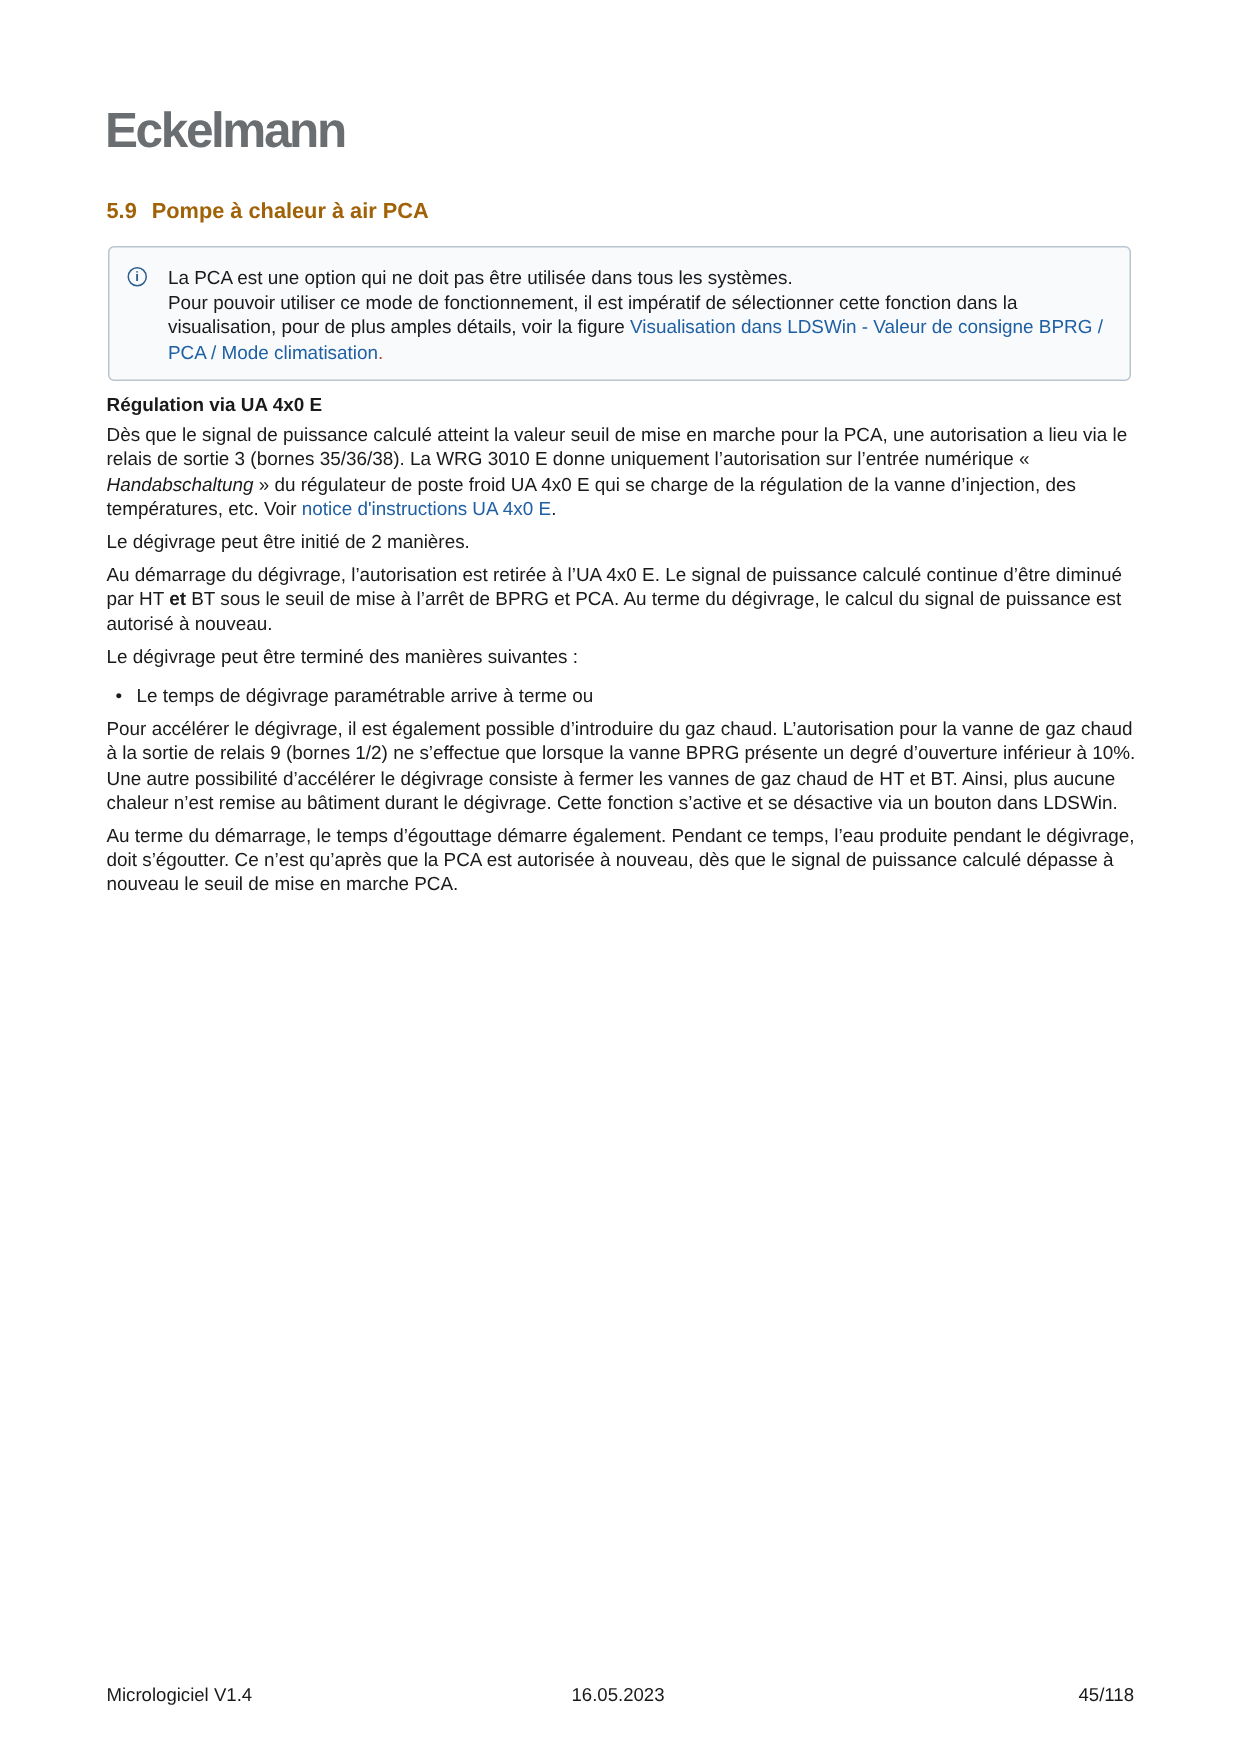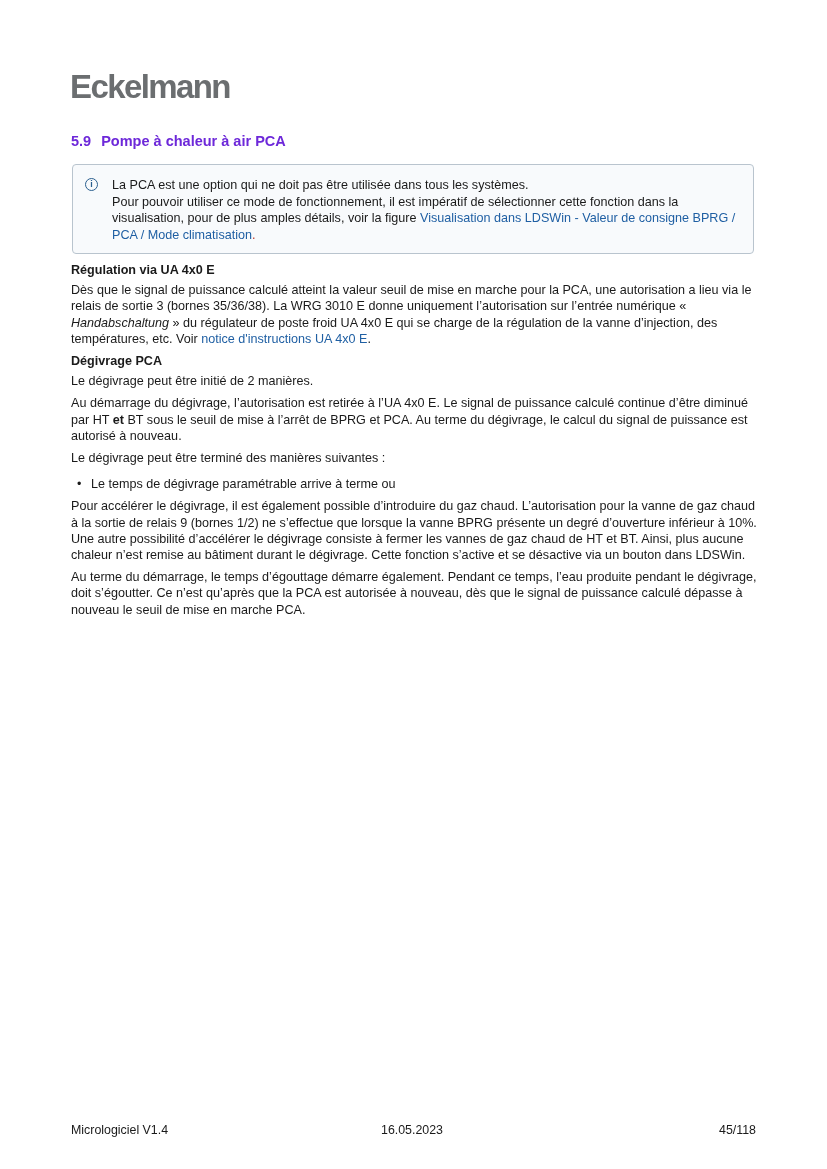--- a/index.html
+++ b/index.html
@@ -7,21 +7,21 @@
     width: 827px; height: 1169px; position: relative; overflow: hidden;
     font-family: "Liberation Sans", sans-serif; color: #1a1a1a;
   }
   .logo {
     position: absolute; left: 70px; top: 40px;
     font-family: "Liberation Sans", sans-serif; font-weight: bold;
     font-size: 33px; letter-spacing: -1.6px; color: #6b6e70; margin-top: 28px;
   }
   .section-title {
     position: absolute; left: 71px; top: 133px;
-    font-size: 14.5px; font-weight: bold; color: #6d28d9;
+    font-size: 14.5px; font-weight: bold; color: #a16207;
   }
   .section-title .num { margin-right: 6px; }
   .note-box {
     position: absolute; left: 72px; top: 164px; width: 682px; height: 90px;
     box-sizing: border-box; border: 1.3px solid #b9c4ce; border-radius: 4px;
     background: #f8fafc;
   }
   .note-icon {
     position: absolute; left: 12px; top: 13px; width: 13px; height: 13px;
     border: 1.4px solid #2a5f8f; border-radius: 50%; box-sizing: border-box;
@@ -69,21 +69,20 @@
     <span>Pour pouvoir utiliser ce mode de fonctionnement, il est impératif de sélectionner cette fonction dans la visualisation, pour de plus amples détails, voir la figure </span><span class="link">Visualisation dans LDSWin - Valeur de consigne BPRG / PCA / Mode climatisation</span><span class="red">.</span>
   </div>
 </div>
 
 <div class="content">
   <h3>Régulation via UA 4x0 E</h3>
   <p>
     <span>Dès que le signal de puissance calculé atteint la valeur seuil de mise en marche pour la PCA, une autorisation a lieu via le relais de sortie 3 (bornes 35/36/38). La WRG 3010 E donne uniquement l’autorisation sur l’entrée numérique « </span><em>Handabschaltung</em><span> » du régulateur de poste froid UA 4x0 E qui se charge de la régulation de la vanne d’injection, des températures, etc. Voir </span><span class="link">notice d'instructions UA 4x0 E</span><span>.</span>
   </p>
 
-  <h3>Dégivrage PCA</h3>
   <p>Le dégivrage peut être initié de 2 manières.</p>
   <p>
     <span>Au démarrage du dégivrage, l’autorisation est retirée à l’UA 4x0 E. Le signal de puissance calculé continue d’être diminué par HT </span><b>et</b><span> BT sous le seuil de mise à l’arrêt de BPRG et PCA. Au terme du dégivrage, le calcul du signal de puissance est autorisé à nouveau.</span>
   </p>
   <p>Le dégivrage peut être terminé des manières suivantes :</p>
   <ul>
     <li>Le temps de dégivrage paramétrable arrive à terme ou</li>
   </ul>
   <p style="margin-bottom:0">Pour accélérer le dégivrage, il est également possible d’introduire du gaz chaud. L’autorisation pour la vanne de gaz chaud à la sortie de relais 9 (bornes 1/2) ne s’effectue que lorsque la vanne BPRG présente un degré d’ouverture inférieur à 10%.</p>
   <p>Une autre possibilité d’accélérer le dégivrage consiste à fermer les vannes de gaz chaud de HT et BT. Ainsi, plus aucune chaleur n’est remise au bâtiment durant le dégivrage. Cette fonction s’active et se désactive via un bouton dans LDSWin.</p>

